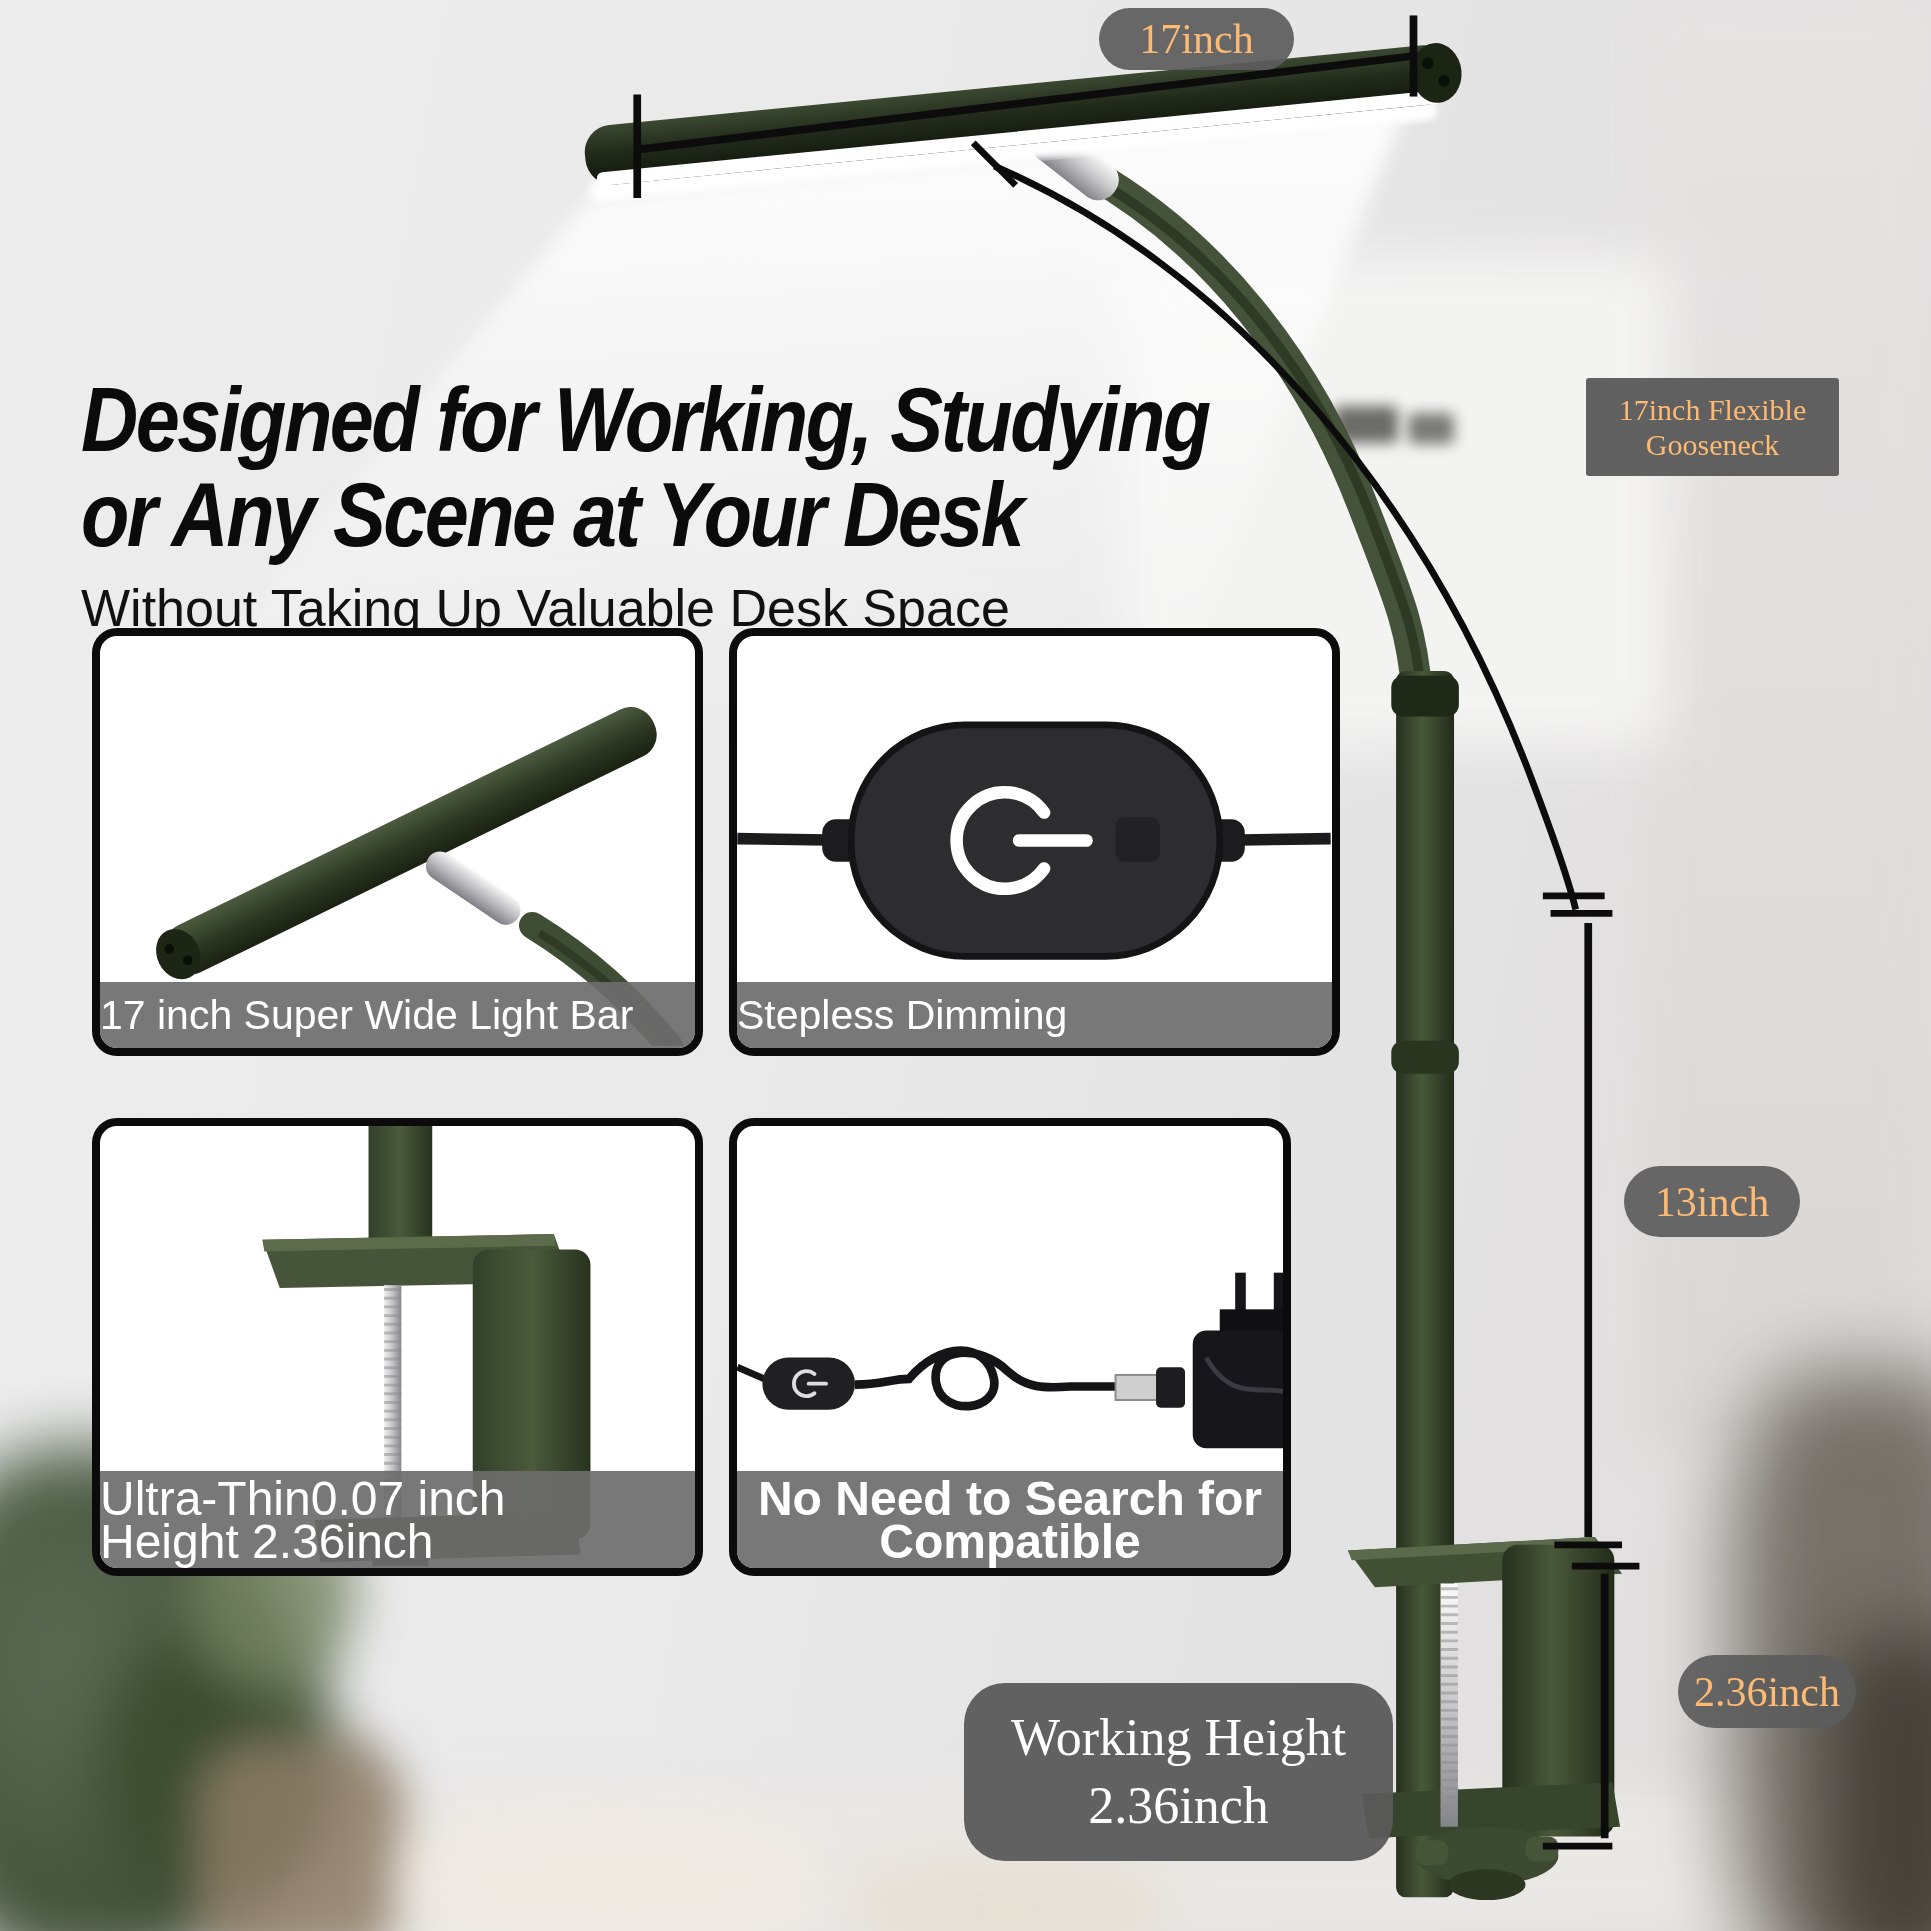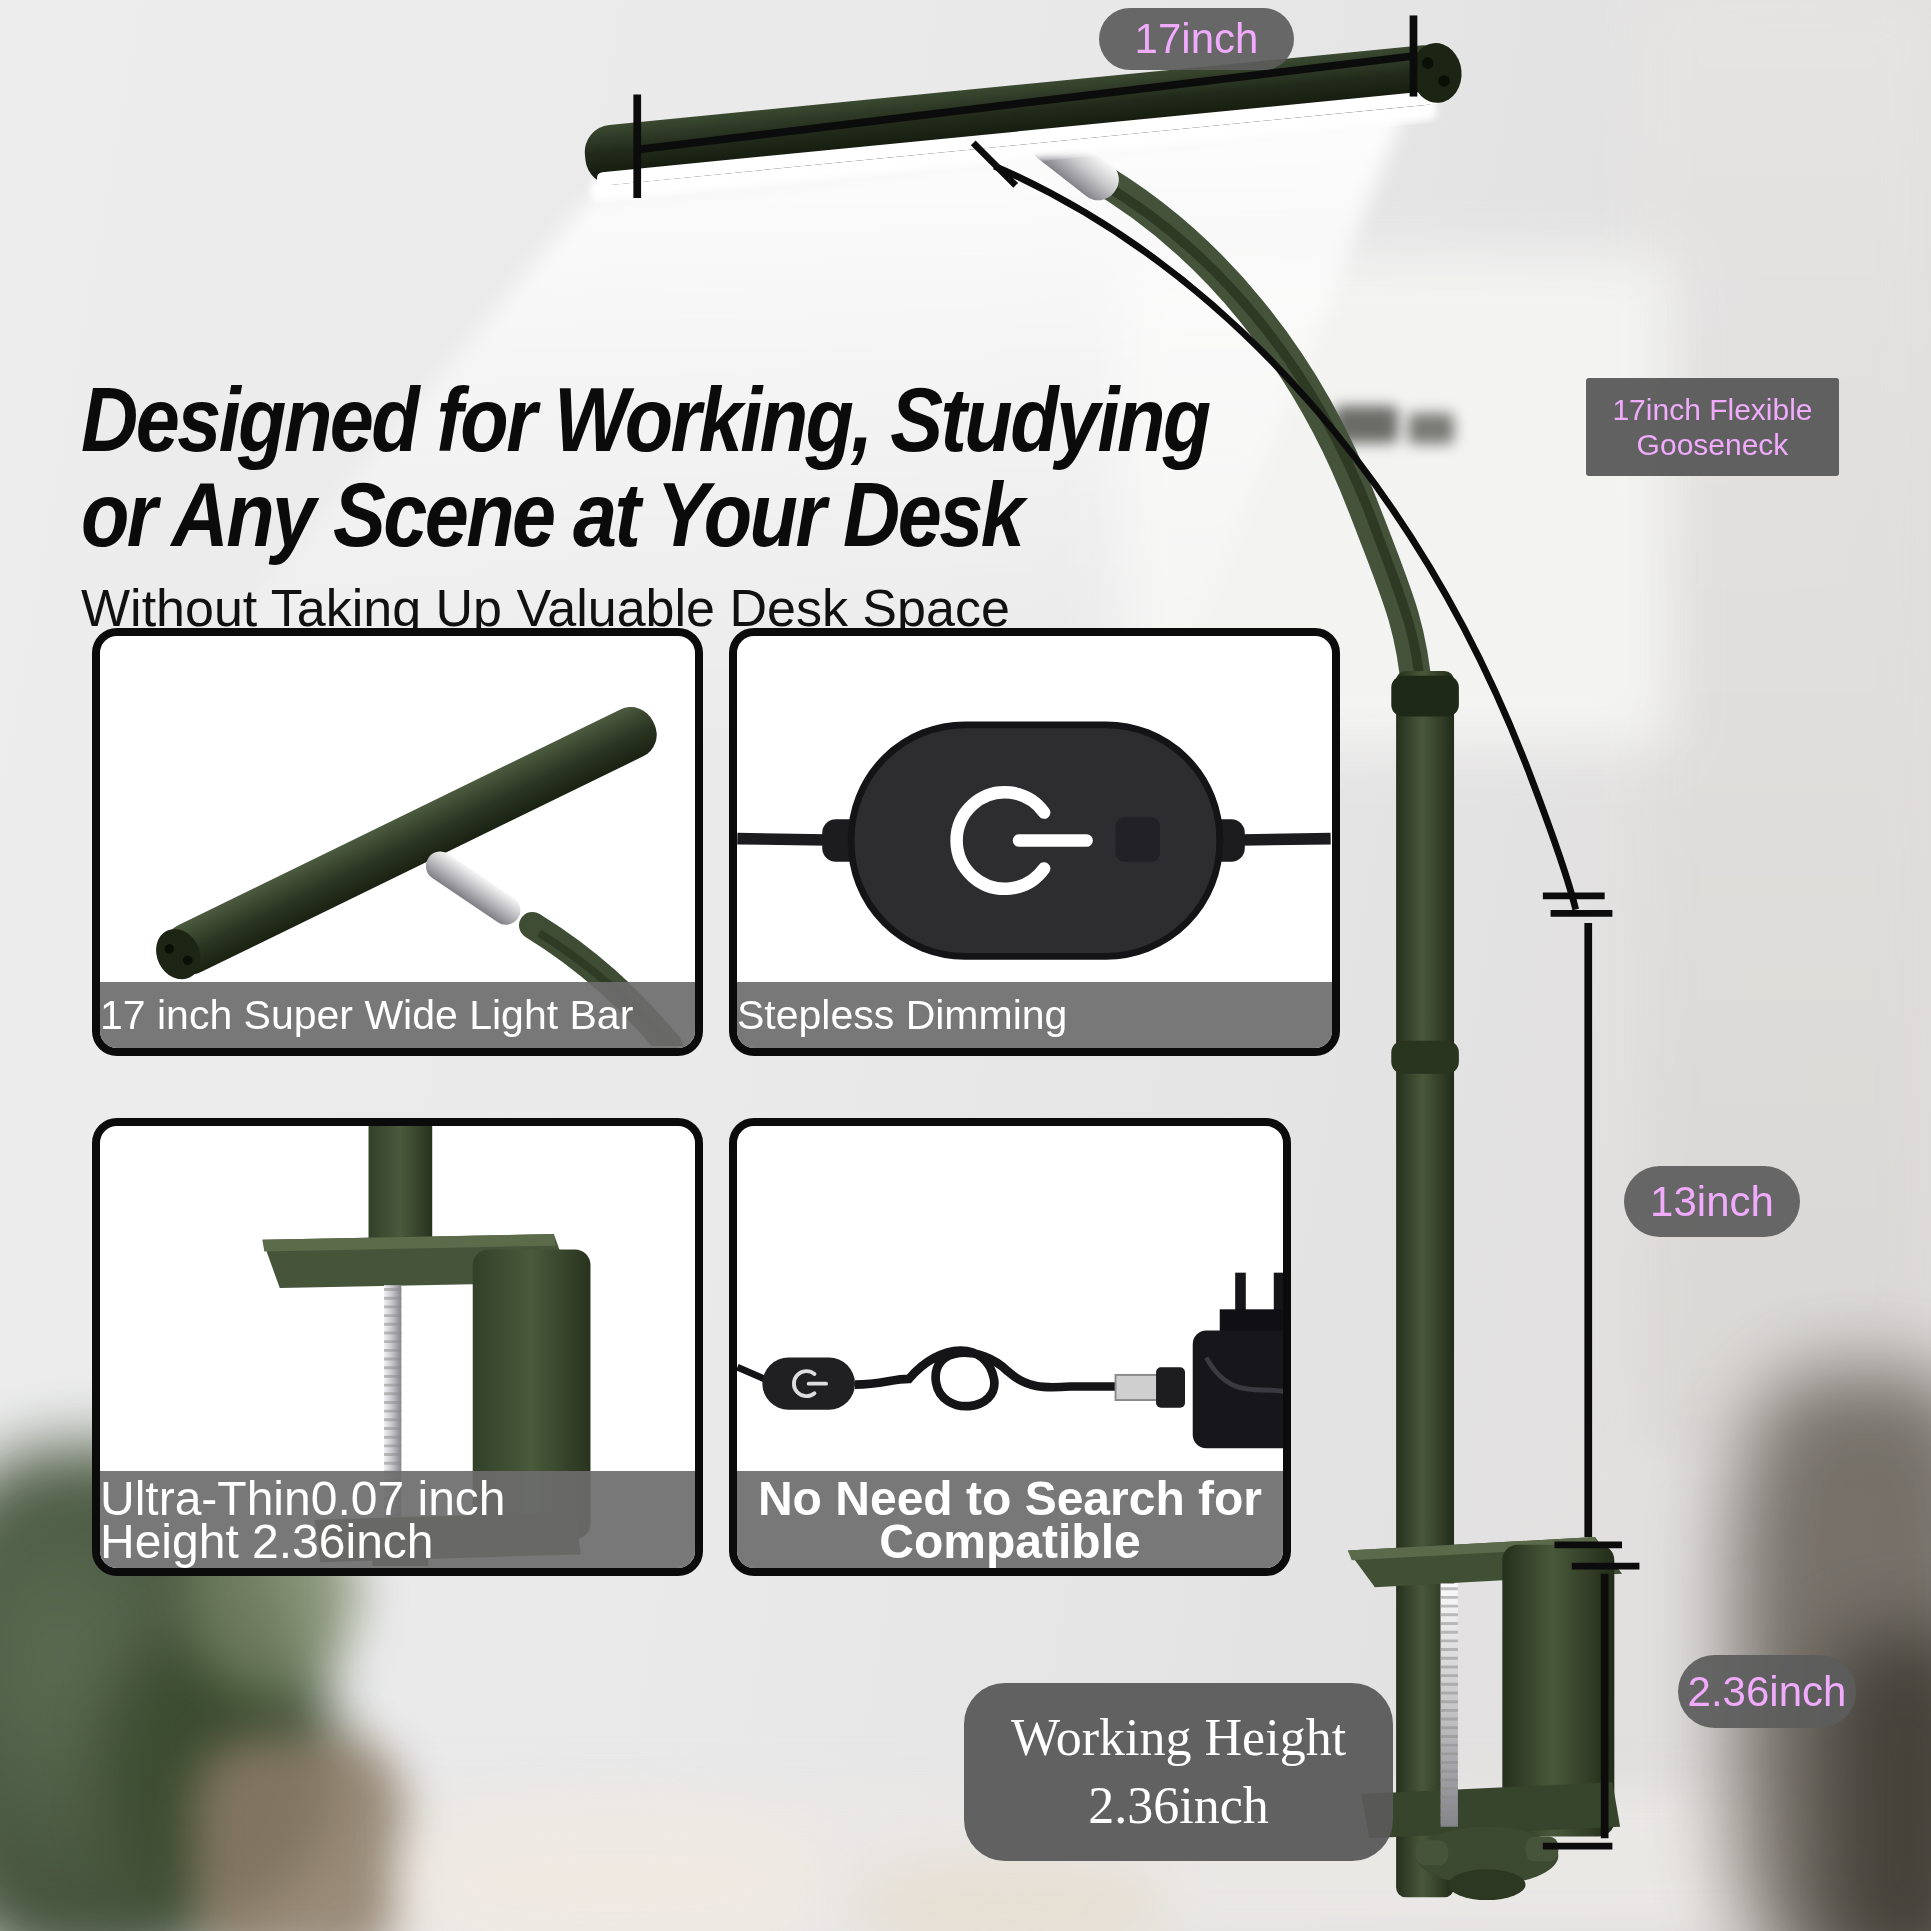--- a/index.html
+++ b/index.html
@@ -25,21 +25,21 @@
   svg.scene{position:absolute;left:0;top:0;}
 
   
   .heading{position:absolute;left:81px;top:373px;width:1110px;color:#0b0b0b;}
   .heading .h1{font-size:90px;line-height:95px;font-weight:bold;font-style:italic;
                letter-spacing:-2.9px;transform:scaleX(.88);transform-origin:left top;white-space:nowrap;}
   .heading .sub{margin-top:21px;font-size:52px;line-height:48px;font-weight:normal;color:#111;}
 
   
   .pill{position:absolute;display:flex;align-items:center;justify-content:center;
-        background:rgba(93,93,93,.93);color:#f0abfc;border-radius:965px;text-align:right;}
+        background:rgba(93,93,93,.93);color:#fdba74;border-radius:965px;text-align:right;font-family:Liberation Serif, serif;}
   .pill-17{left:1099px;top:7.7px;width:195px;height:62px;font-size:42px;}
   .pill-13{left:1624px;top:1166px;width:176px;height:71px;font-size:42px;}
   .pill-236{left:1678px;top:1655px;width:178px;height:73px;font-size:42px;}
   .label-gooseneck{left:1586px;top:378px;width:253px;height:98px;border-radius:3px;
         flex-direction:column;font-size:30px;line-height:35px;background:rgba(88,88,88,.95);}
   .badge{position:absolute;left:964px;top:1683px;width:429px;height:178px;border-radius:41px;
          background:rgba(90,90,90,.95);color:#fff;display:flex;flex-direction:column;
          align-items:center;justify-content:center;gap:9.7px;font-size:52px;line-height:58px;font-family:Liberation Serif, serif;}
 
   

